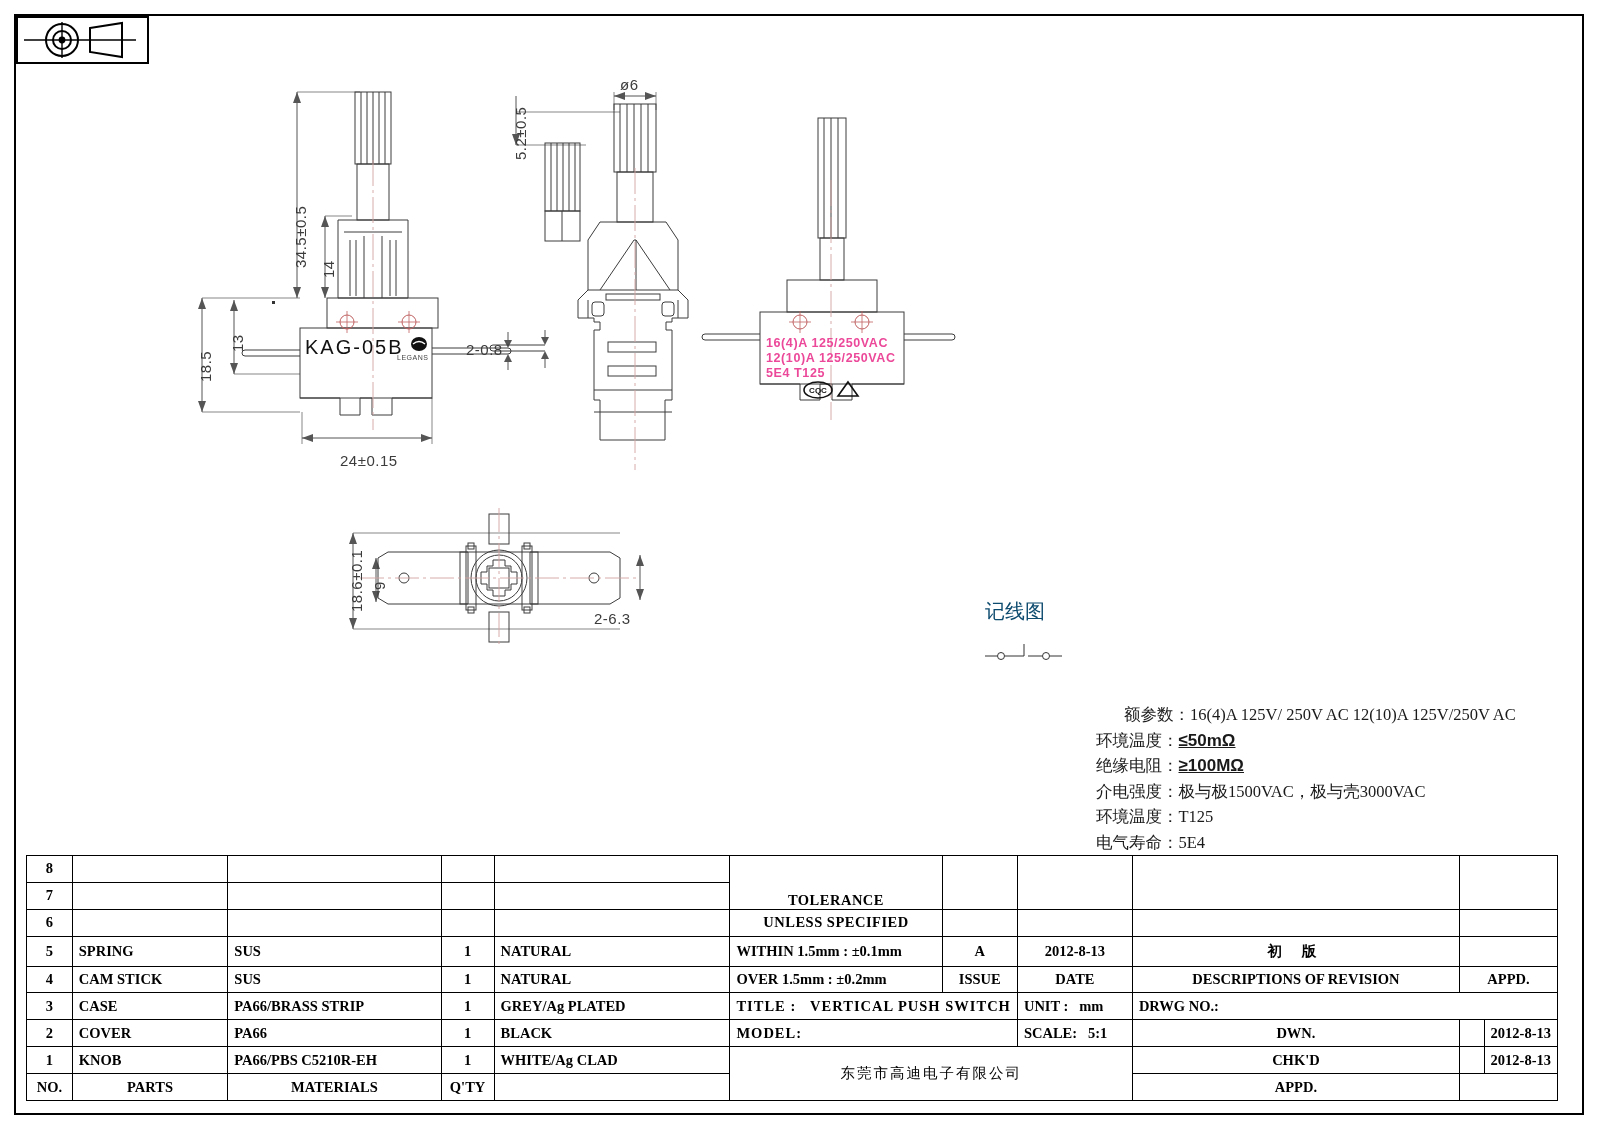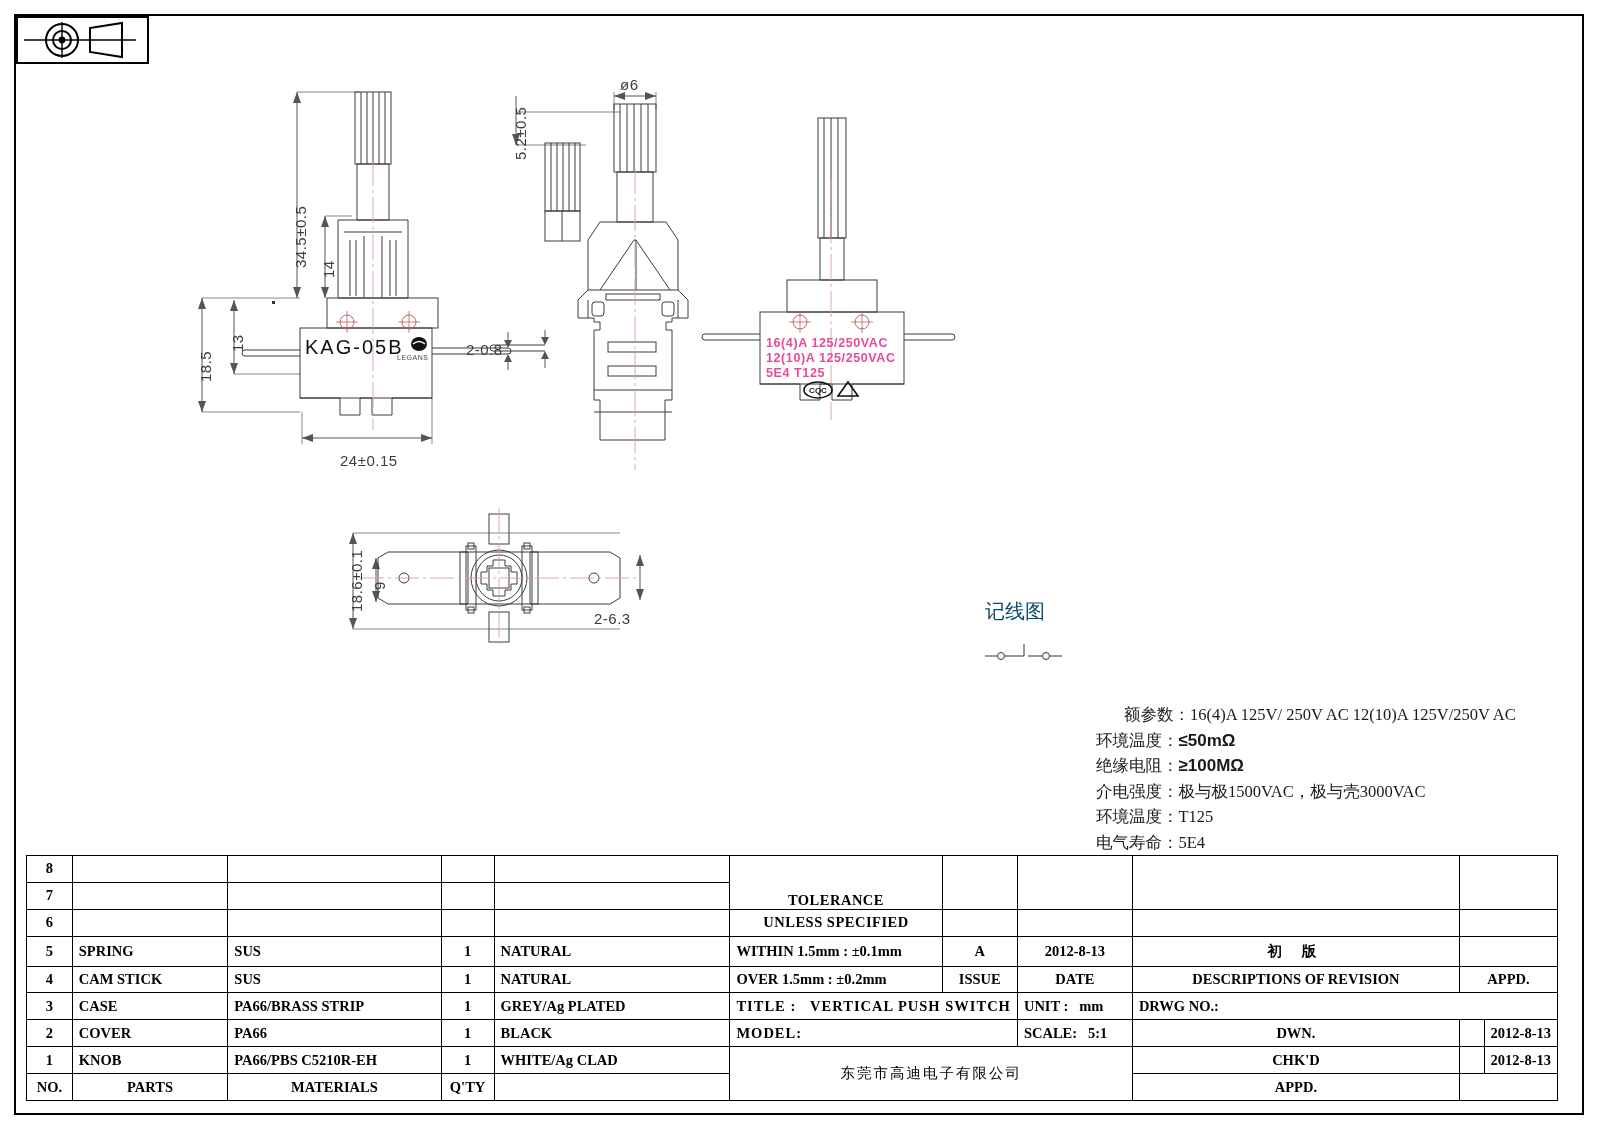--- a/index.html
+++ b/index.html
@@ -32,21 +32,21 @@
           font-size:7px;color:#444;letter-spacing:.5px;}
 
   
   .wd-title{position:absolute;font-size:20px;color:#0c4a6e;white-space:nowrap;}
 
   
   .specs{position:absolute;left:1096px;top:702px;font-size:16.5px;
          line-height:25.5px;color:#1a1a1a;white-space:nowrap;}
   .specs .row{height:25.5px;}
   .specs .k{display:inline-block;text-align:right;}
-  .specs .big{font-family:"Liberation Sans",sans-serif;font-size:17px;font-weight:bold;}
+  .specs .big{font-family:"Liberation Sans",sans-serif;font-size:17px;font-weight:bold;text-decoration:underline;}
 
   
   .tb{position:absolute;left:26px;top:855px;width:1532px;height:246px;}
   .tb table{border-collapse:collapse;width:100%;height:100%;
             font-family:"Liberation Serif",serif;font-weight:bold;}
   .tb td{border:1.6px solid #000;font-size:14.5px;padding:0 6px;
          white-space:nowrap;overflow:hidden;}
   .c{text-align:center;}
   .l{text-align:left;}
 

